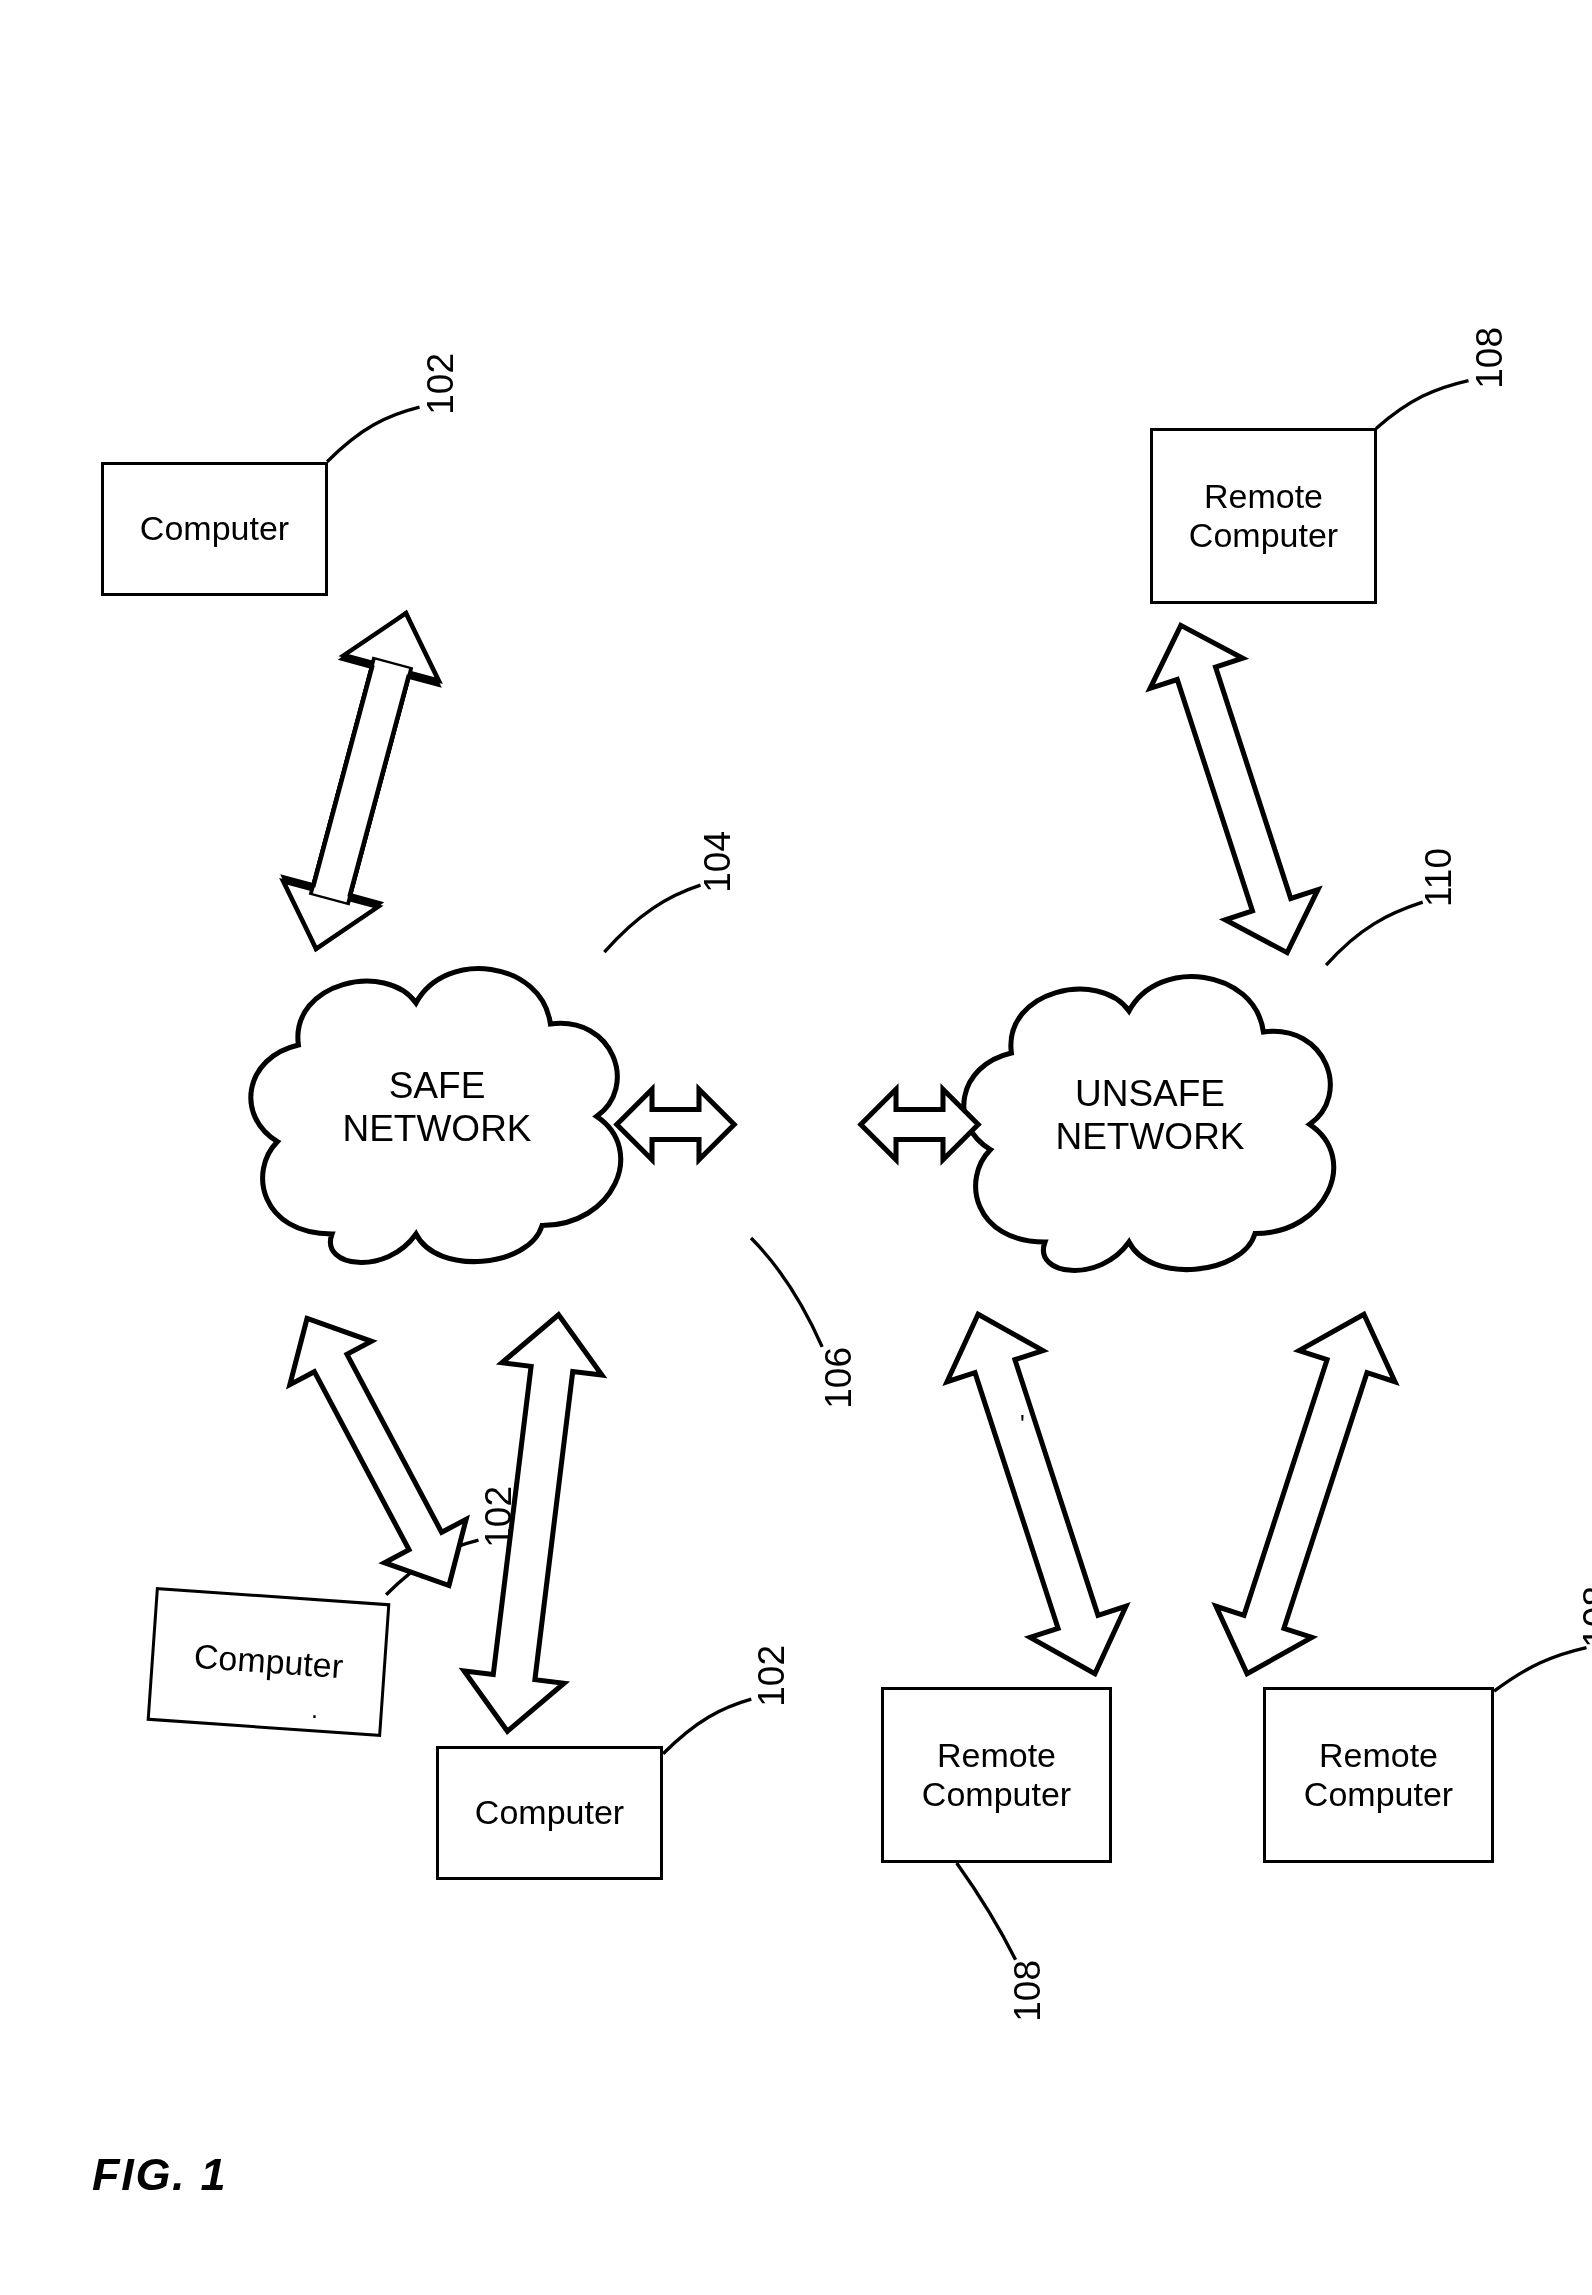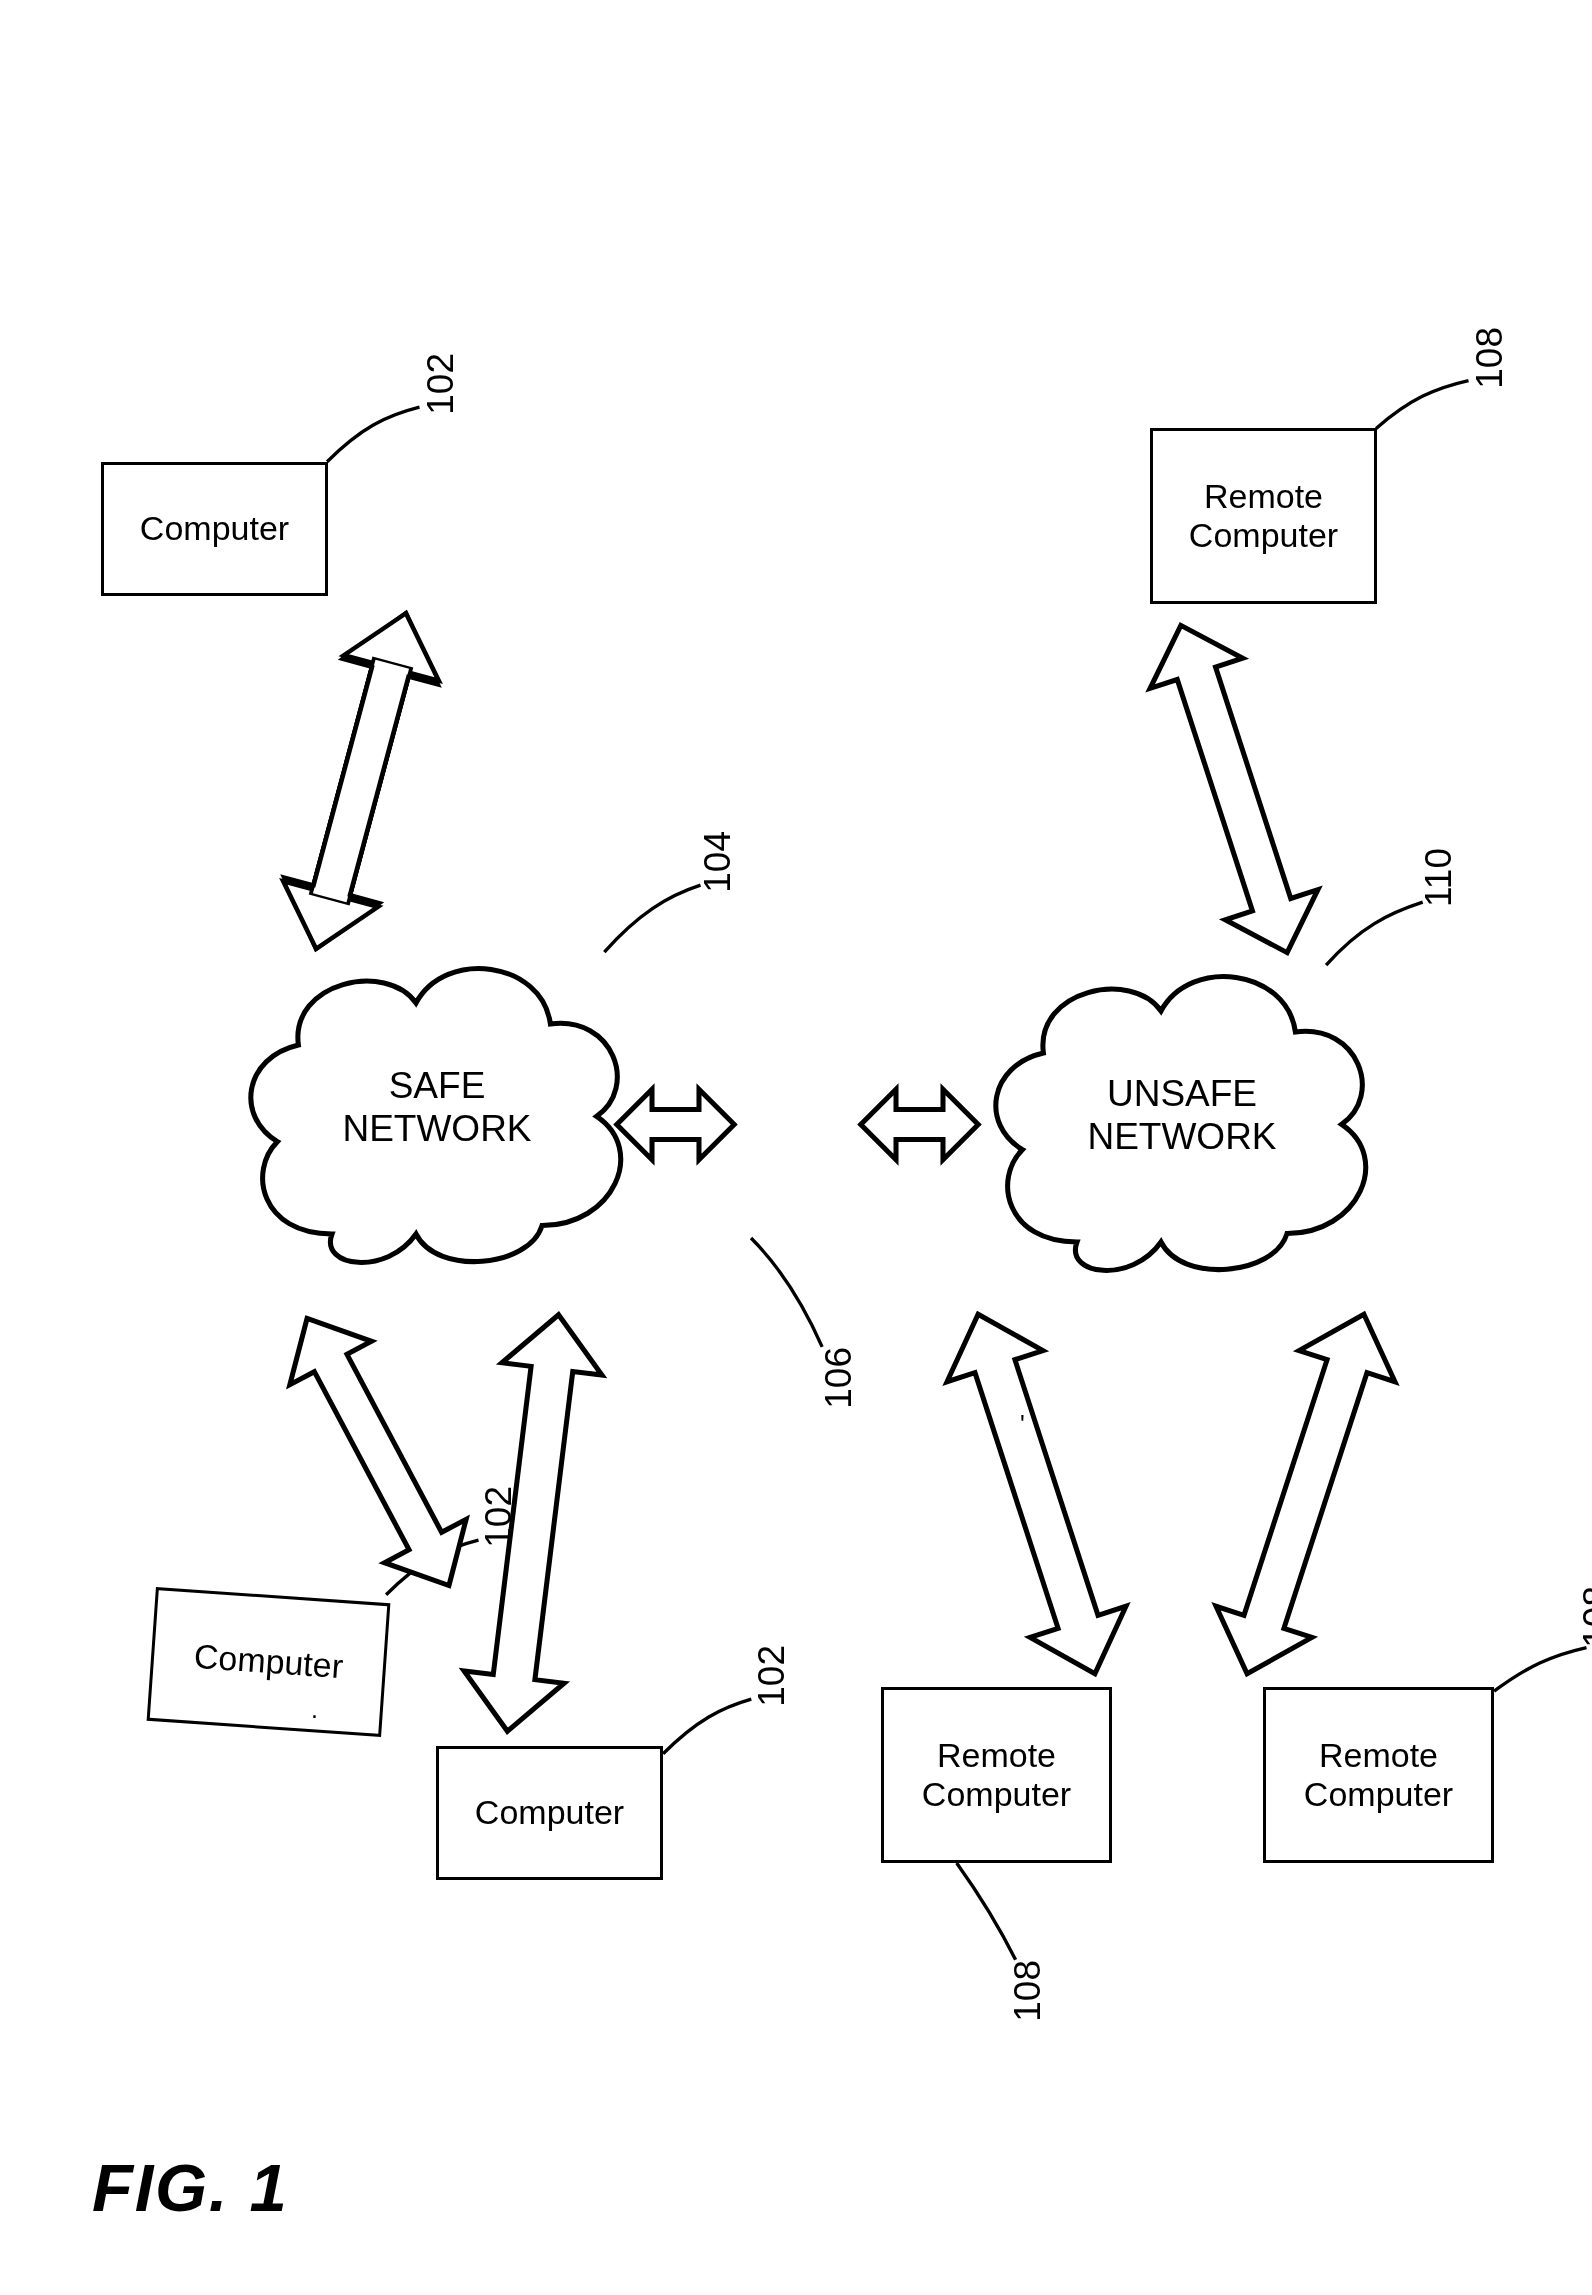--- a/index.html
+++ b/index.html
@@ -57,21 +57,21 @@
     position: absolute;
     font-size: 37px;
   }
   .label.vertical {
     writing-mode: vertical-rl;
     transform: rotate(180deg);
     transform-origin: center;
   }
   .fig {
     position: absolute;
-    font-size: 67px;
+    font-size: 45px;
     font-weight: 700;
     font-style: italic;
     letter-spacing: 1.7px;
   }
 </style>
 </head>
 <body>
 
 <div class="page">
 
@@ -109,21 +109,21 @@
   <svg class="leader" style="left:604px; top:881px;" width="101" height="92" viewBox="0 0 120 110">
     <path d="M0,85 C40,40 75,18 115,5" stroke="#000" stroke-width="4" fill="none"></path>
   </svg>
   <div class="label vertical" style="left:697px; top:831px;">104</div>
 
   <svg class="leader" style="left:734px; top:1238px;" width="101" height="113" viewBox="0 0 120 135">
     <path d="M20,0 C60,40 85,85 105,130" stroke="#000" stroke-width="4" fill="none"></path>
   </svg>
   <div class="label vertical" style="left:818px; top:1347px;">106</div>
 
-  <div class="cloud" style="left:972px; top:948px; width:420px; height:336px;">
+  <div class="cloud" style="left:940px; top:948px; width:420px; height:336px;">
     <svg viewBox="0 0 100 80">
       <path d="M25,70 C8,70 5,55 12,48 C2,42 4,28 17,25 C15,10 38,5 45,15 C52,2 75,5 77,20 C92,18 98,35 88,42 C100,50 92,68 75,68 C72,78 50,80 45,70 C38,80 22,78 25,70 Z" fill="#fff" stroke="#000" stroke-width="1.2"></path>
     </svg>
     <span style="white-space: pre-line;">UNSAFE
 NETWORK</span>
   </div>
   <svg class="leader" style="left:1326px; top:898px;" width="101" height="84" viewBox="0 0 120 100">
     <path d="M0,80 C40,35 75,18 115,5" stroke="#000" stroke-width="4" fill="none"></path>
   </svg>
   <div class="label vertical" style="left:1418px; top:848px;">110</div>

